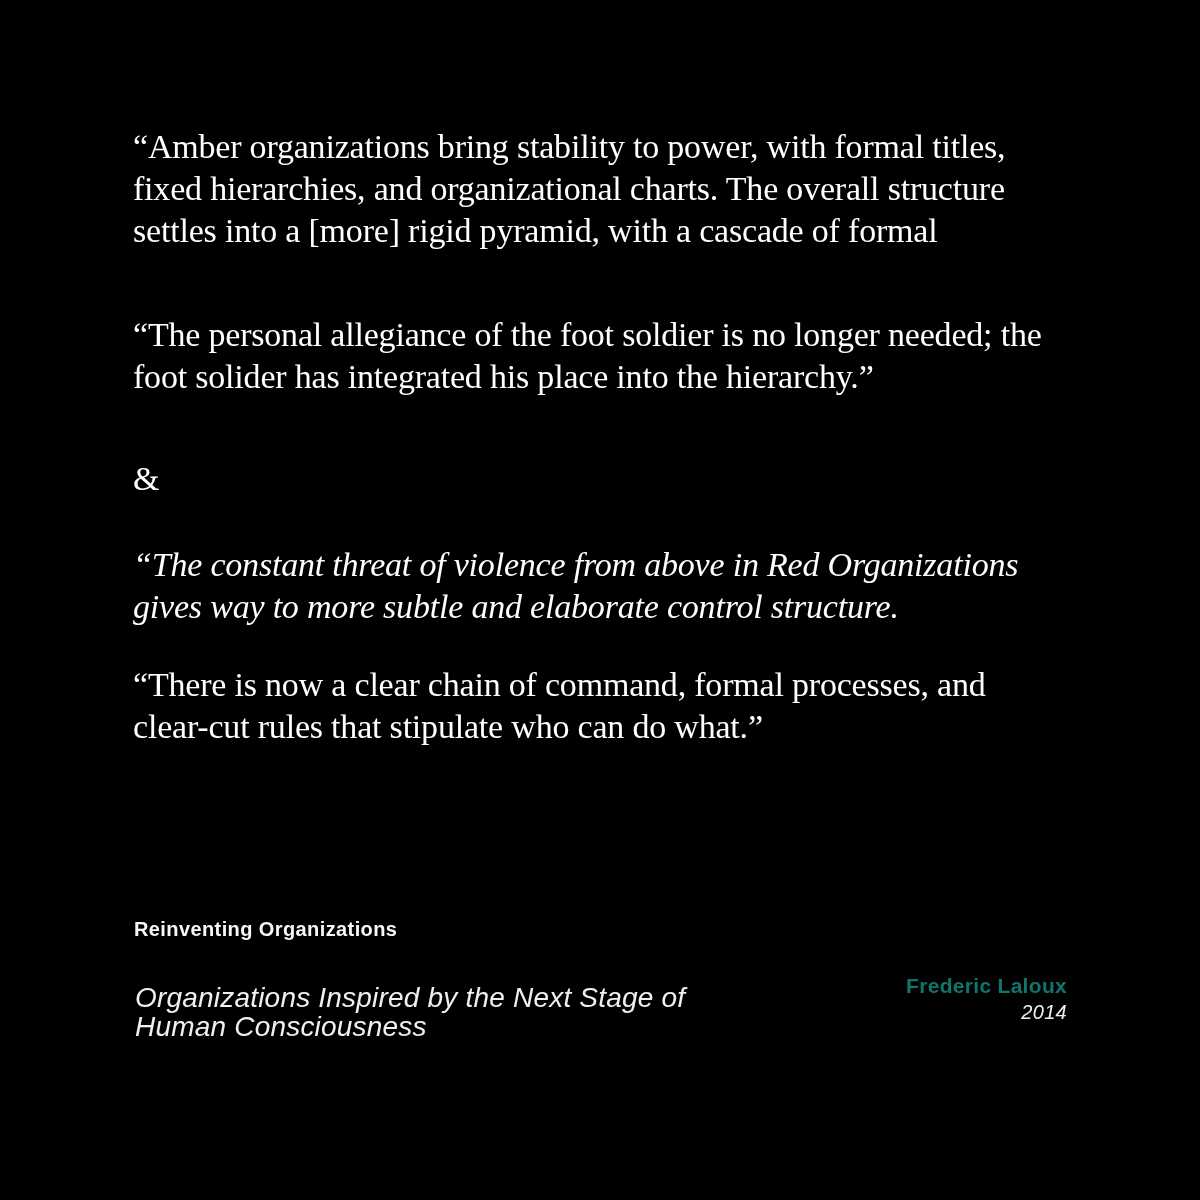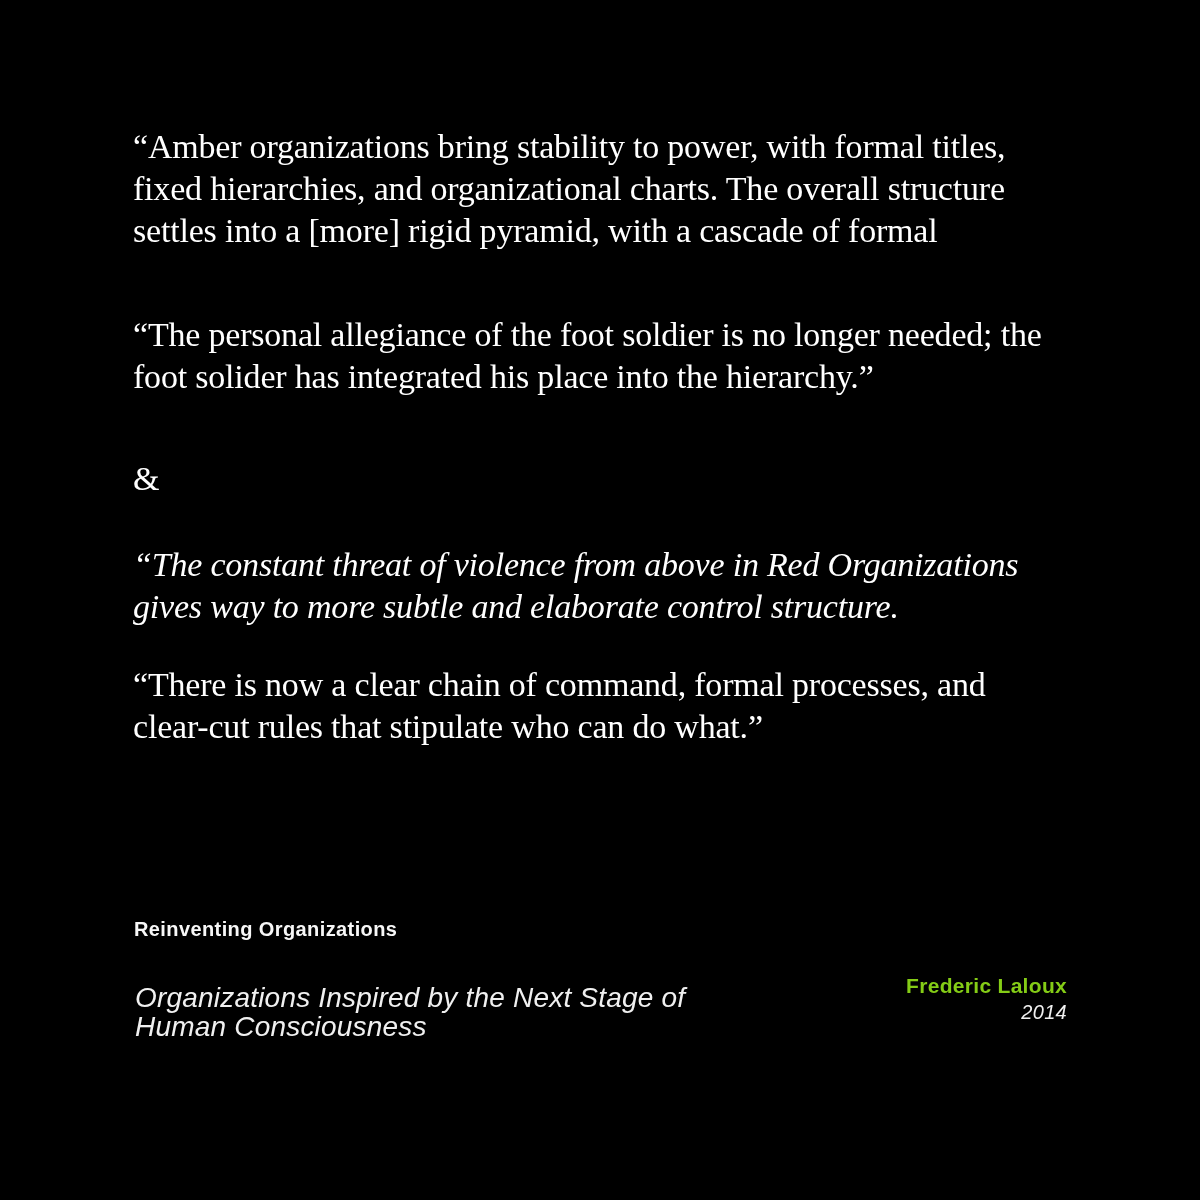--- a/index.html
+++ b/index.html
@@ -63,21 +63,21 @@
     color: #f0f0f0;
     font-family: "Liberation Sans", sans-serif;
     font-size: 20px;
     line-height: 27px;
     letter-spacing: 0.3px;
   }
   .credit .author {
     display: block;
     font-weight: 700;
     font-size: 21px;
-    color: #84cc16;
+    color: #0f766e;
   }
   .credit .year {
     display: block;
     font-weight: 400;
     font-style: italic;
   }
 </style>
 </head>
 <body>
 

